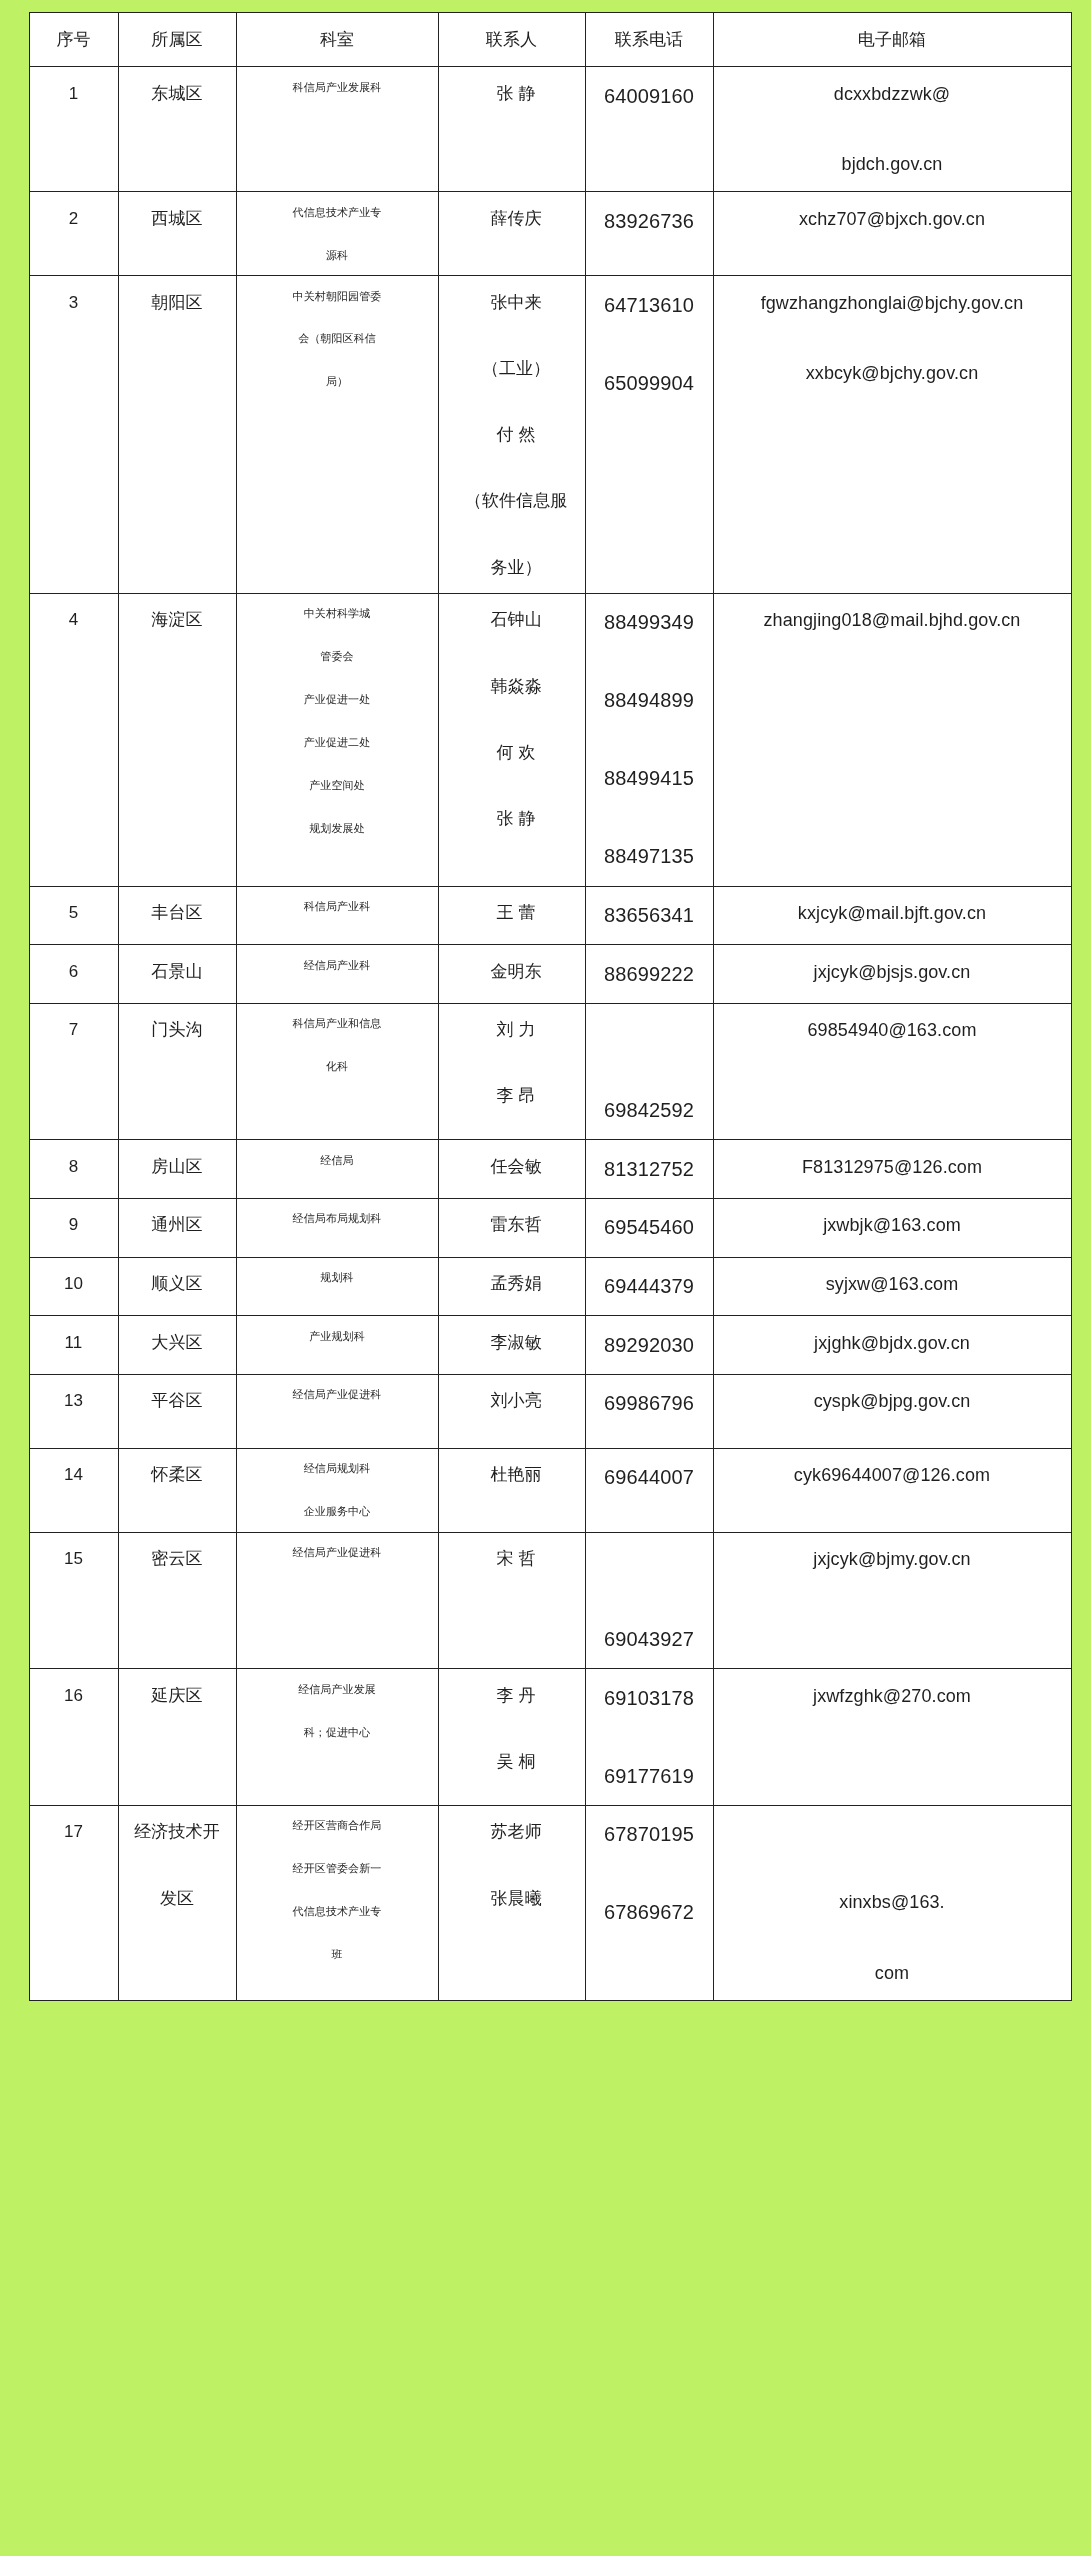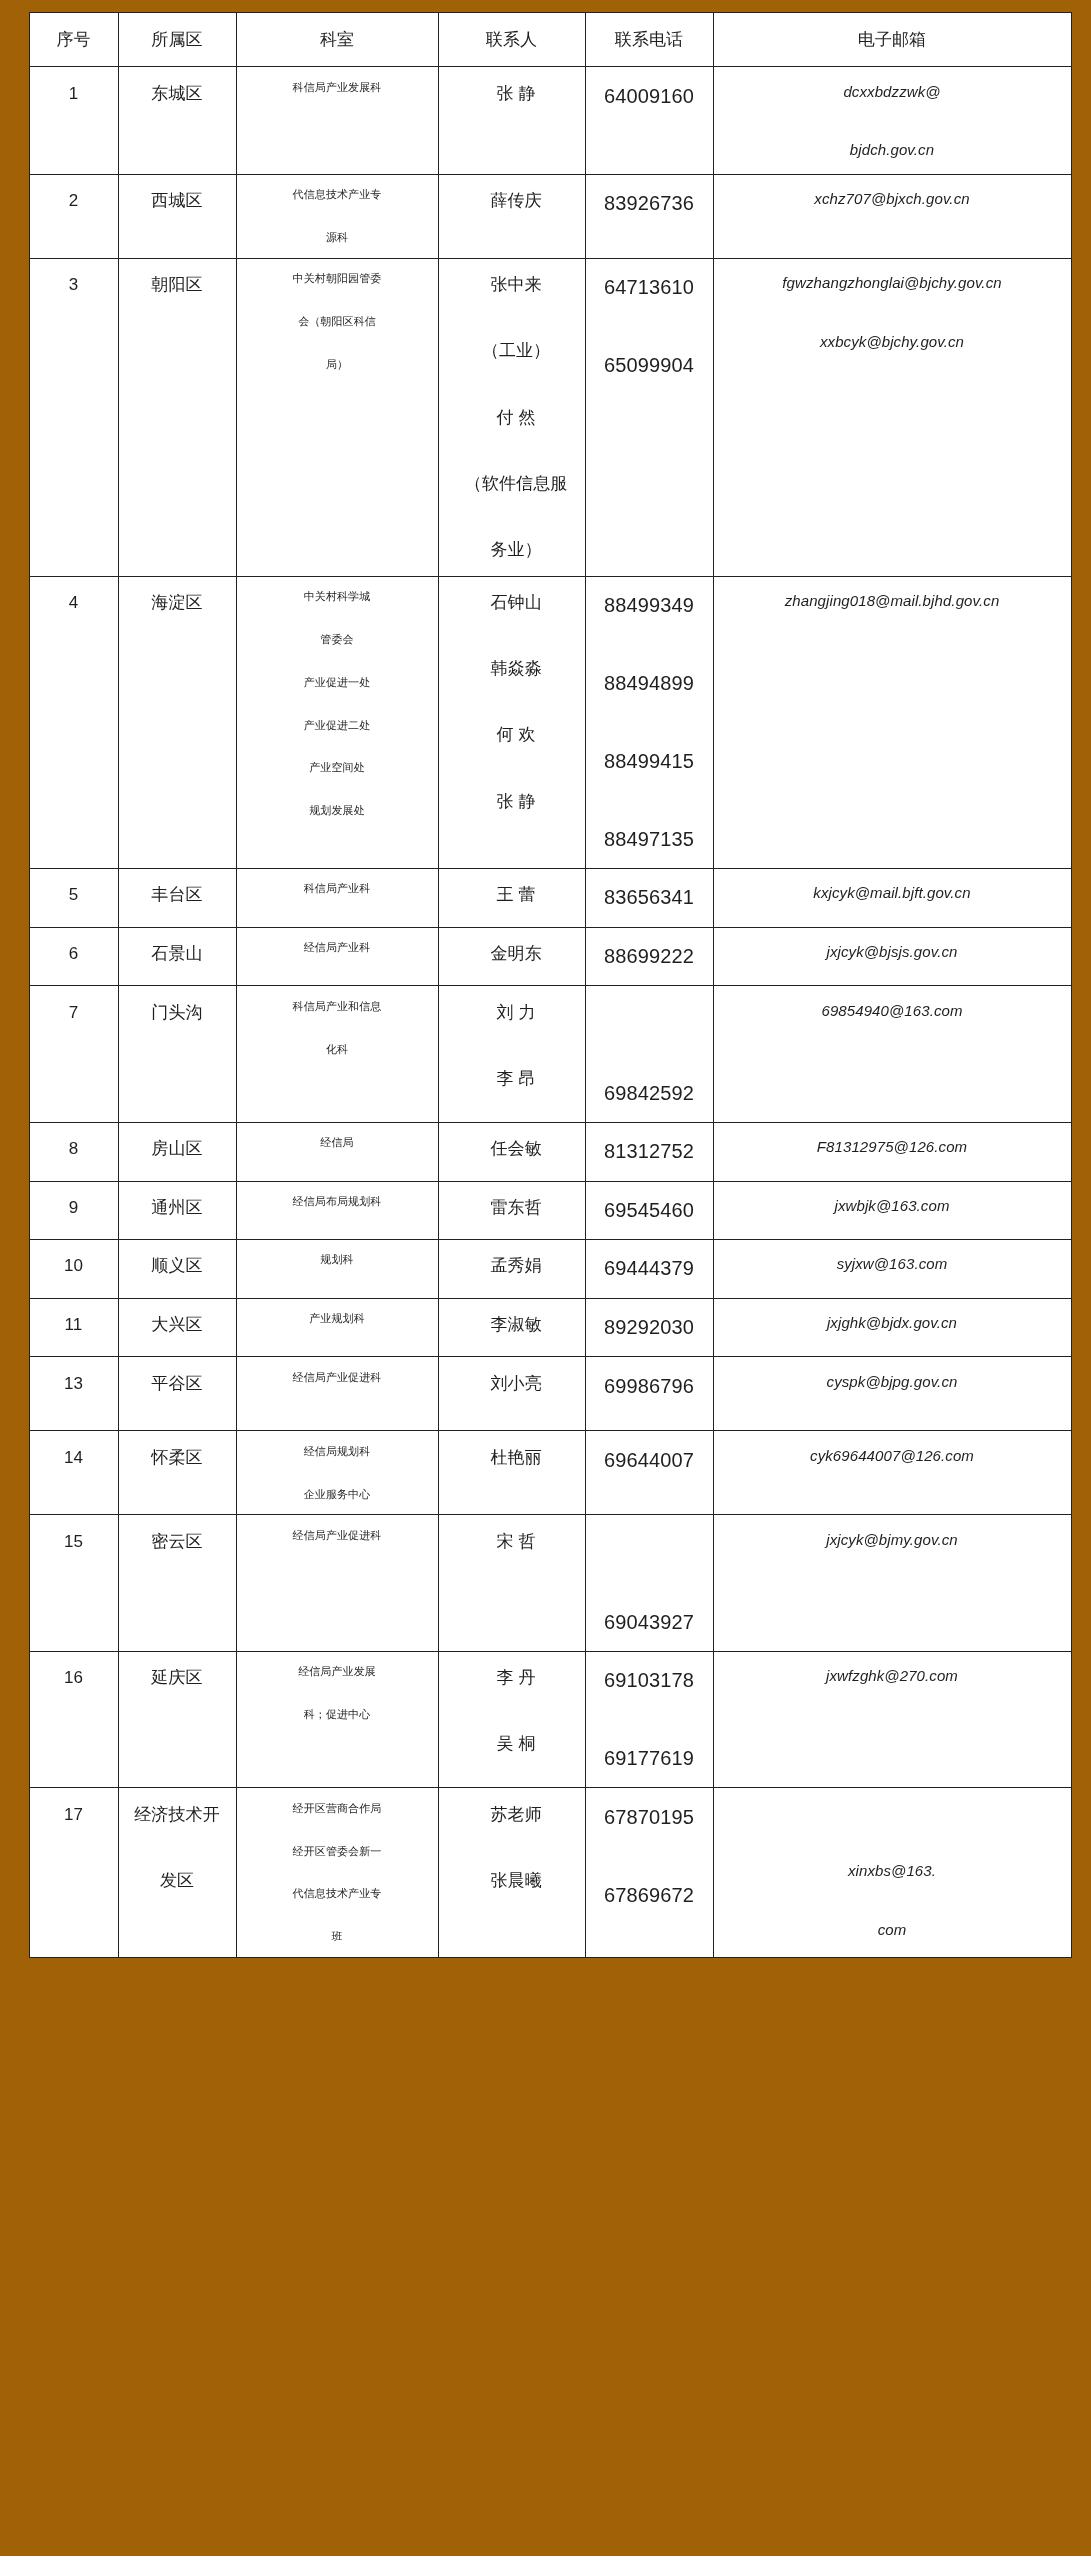--- a/index.html
+++ b/index.html
@@ -11,21 +11,21 @@
     width: 1091px;
     height: 2576px;
     font-family: "Liberation Sans", "DejaVu Sans", sans-serif;
     color: #1f1f1f;
     overflow: hidden;
   }
   #sheet {
     position: relative;
     width: 1091px;
     height: 2556px;
-    background: #a16207;
+    background: #bef264;
   }
   table.contacts {
     position: absolute;
     left: 28.5px;
     top: 12px;
     width: 1042px;
     border-collapse: collapse;
     table-layout: fixed;
   }
   table.contacts col.c-idx    { width: 89px; }
@@ -58,24 +58,23 @@
     padding-top: 15.7px;
     padding-bottom: 15.7px;
     line-height: 1.3;
   }
   td.idx  .cellwrap { font-size: 17px; }
   td.dist .cellwrap { font-size: 17px; }
   td.dept .cellwrap { font-size: 11px; }
   td.person .cellwrap { font-size: 17px; padding-left: 12px; }
   td.phone .cellwrap { font-size: 20px; }
   td.email .cellwrap {
-    font-size: 15px;
+    font-size: 18px;
     word-break: break-word;
     overflow-wrap: anywhere;
-    font-style: italic;
   }
   
 </style>
 </head>
 <body>
 
 <div id="sheet">
   <table class="contacts">
     <colgroup>
       <col class="c-idx">

